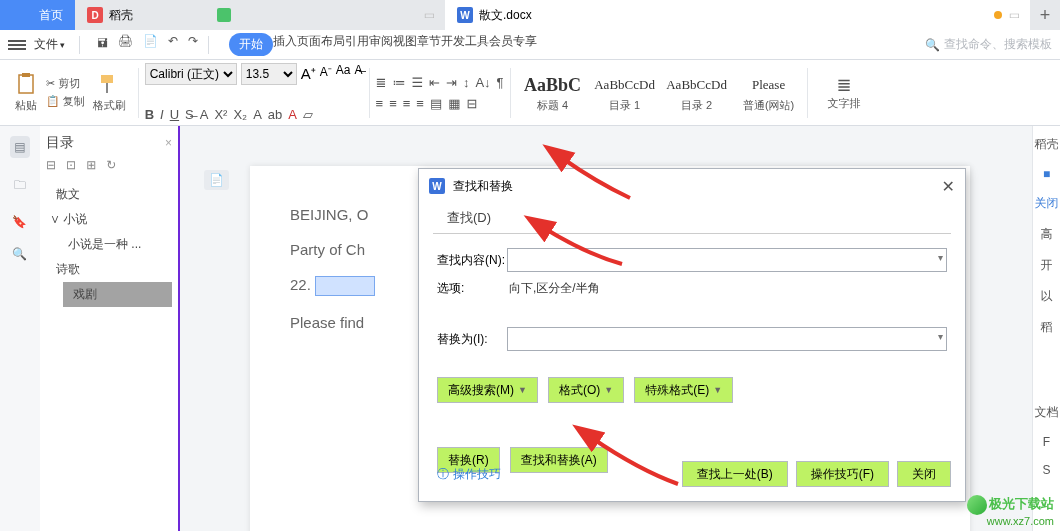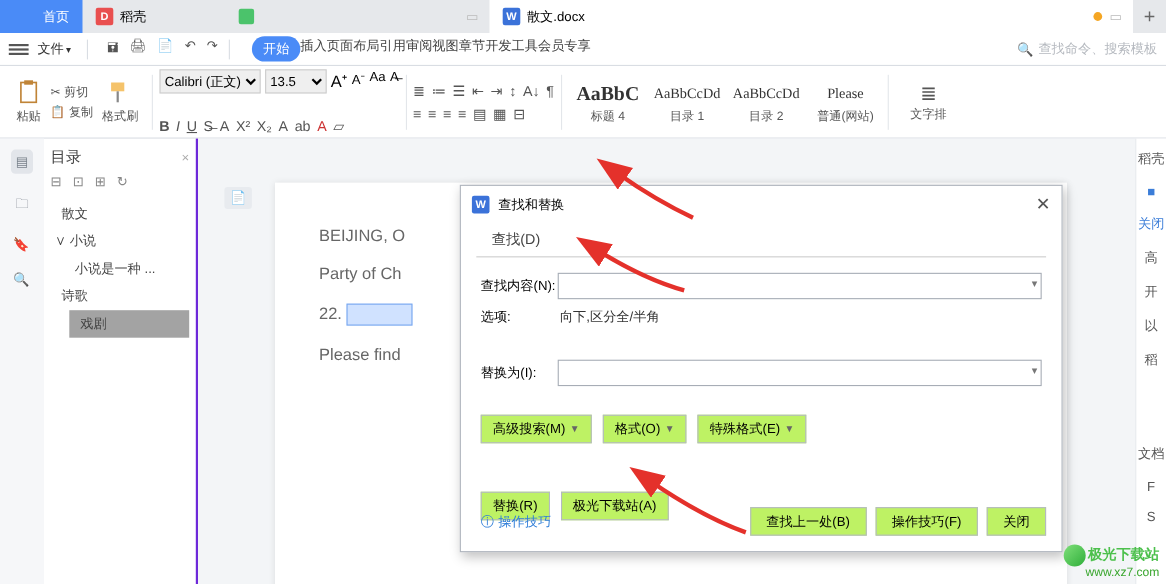--- a/index.html
+++ b/index.html
@@ -342,21 +342,21 @@
           <span>格式(O)</span>
           <span class="car">▼</span>
         </div>
       <div class="btn">
           <span>特殊格式(E)</span>
           <span class="car">▼</span>
         </div>
     </div>
     <div class="btnrow" style="margin-top:44px;">
       <div class="btn">替换(R)</div>
-      <div class="btn">极光下载站(A)</div>
+      <div class="btn">查找和替换(A)</div>
     </div>
   </div>
   <div class="tips">
     <span>ⓘ</span>
     <span>操作技巧</span>
   </div>
   <div class="dlg-foot">
     <div class="btn">查找上一处(B)</div>
     <div class="btn">操作技巧(F)</div>
     <div class="btn">关闭</div>

